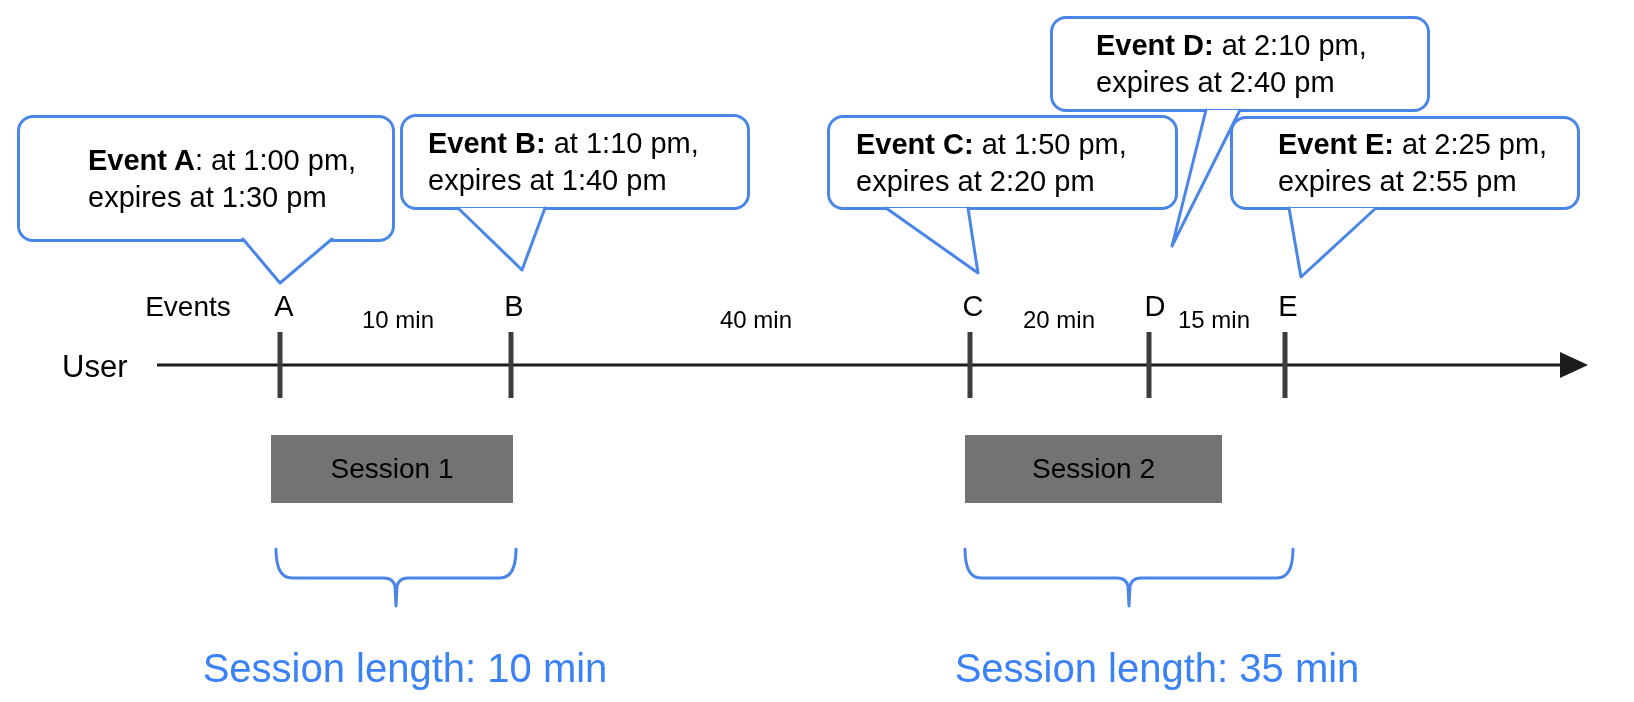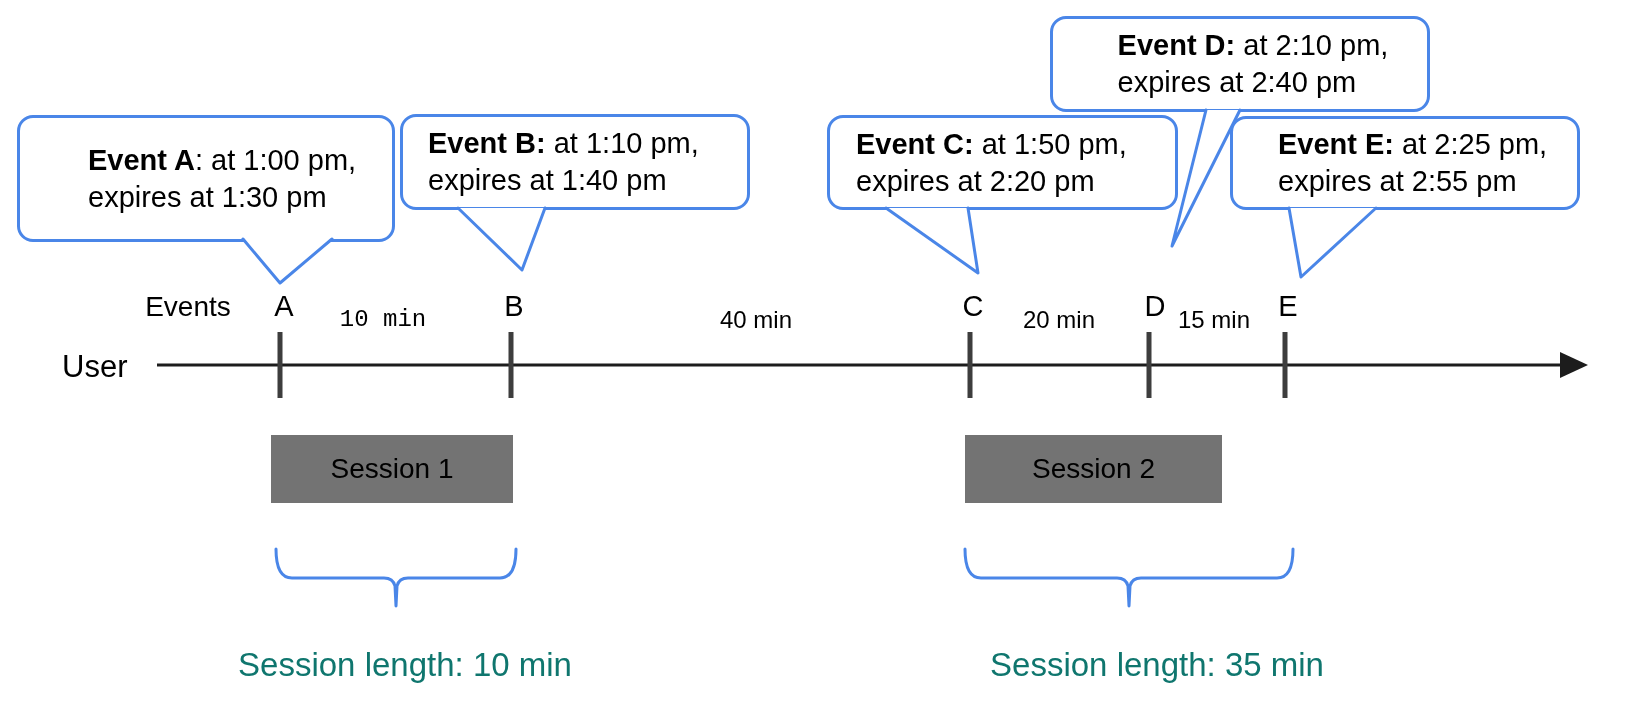--- a/index.html
+++ b/index.html
@@ -21,50 +21,50 @@
     border-radius:16px;
     box-sizing:border-box;
     display:flex;flex-direction:column;justify-content:center;
     font-size:29px;line-height:37px;color:#000;
   }
   .bubble .b{font-weight:bold;}
   .bubble .line2{display:block;}
   #bubble-a{left:17px;top:115px;width:378px;height:127px;padding-left:68px;}
   #bubble-b{left:400px;top:114px;width:350px;height:96px;padding-left:25px;}
   #bubble-c{left:827px;top:115px;width:351px;height:95px;padding-left:26px;}
-  #bubble-d{left:1050px;top:16px;width:380px;height:96px;padding-left:26px;align-items:center;}
+  #bubble-d{left:1050px;top:16px;width:380px;height:96px;padding-left:43px;}
   #bubble-e{left:1230px;top:116px;width:350px;height:94px;padding-left:45px;}
 
   
   #events-label{position:absolute;left:188px;top:291px;transform:translateX(-50%);font-size:28px;}
   #user-label{position:absolute;left:62px;top:349px;font-size:31px;}
   .tick-label{position:absolute;top:290px;transform:translateX(-50%);font-size:29px;}
   #tick-label-a{left:284px;}
   #tick-label-b{left:514px;}
   #tick-label-c{left:973px;}
   #tick-label-d{left:1155px;}
   #tick-label-e{left:1288px;}
   .gap-label{position:absolute;top:306px;transform:translateX(-50%);font-size:24px;}
-  #gap-0{left:383px;font-family:Liberation Mono, monospace;}
+  #gap-0{left:398px;}
   #gap-1{left:756px;}
   #gap-2{left:1059px;}
   #gap-3{left:1214px;}
 
   
   .session{
     position:absolute;top:435px;height:68px;
     background:#737373;
     display:flex;align-items:center;justify-content:center;
     font-size:28px;
   }
   #session-1{left:271px;width:242px;}
   #session-2{left:965px;width:257px;}
 
   
-  .session-length{position:absolute;top:646px;transform:translateX(-50%);font-size:33px;color:#0f766e;white-space:nowrap;}
+  .session-length{position:absolute;top:646px;transform:translateX(-50%);font-size:40px;color:#3b82f6;white-space:nowrap;}
   #session-length-1{left:405px;}
   #session-length-2{left:1157px;}
 </style>
 </head>
 <body>
 
 <div id="stage">
 
   <svg class="layer" width="1634" height="702" viewBox="0 0 1634 702">
     <line x1="157" y1="365" x2="1564" y2="365" stroke="#1c1c1c" stroke-width="3"></line>

